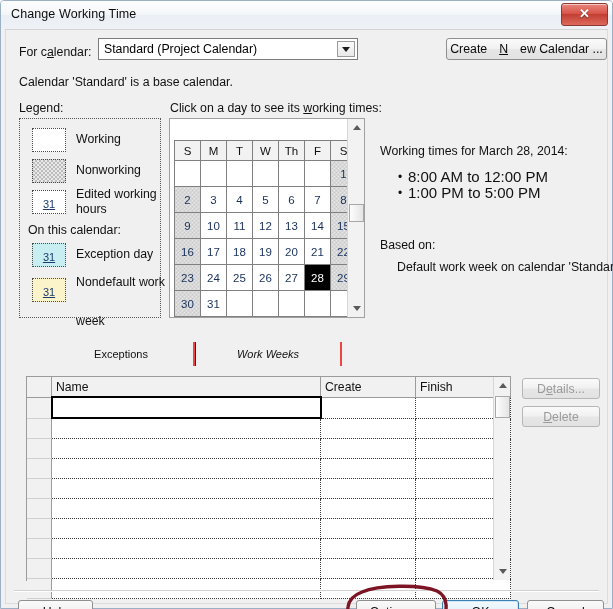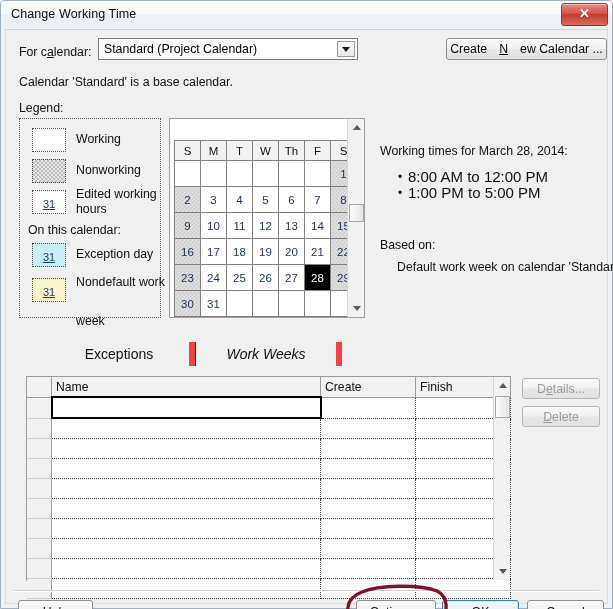--- a/index.html
+++ b/index.html
@@ -243,22 +243,22 @@
   }
 
   
   .tabstrip { position: absolute; }
   .tab {
     position: absolute;
     box-sizing: border-box;
     height: 24px;
     background: #f0f0f0;
     border-left: 1px solid #2b2b2b;
-    border-right: 6px solid #ef4444;
-    font-size: 14px;
+    border-right: 2px solid #ef4444;
+    font-size: 11px;
     color: #111;
     display: flex; align-items: center; justify-content: center;
     cursor: pointer;
     white-space: nowrap;
   }
   .tab.sel { background: #f0f0f0; border-left-color: #f0f0f0; }
 
   
   .gridbox {
     position: absolute;
@@ -371,20 +371,23 @@
       </div>
       <div class="lbl" style="left:56px; top:128px;">Exception day</div>
 
       <div class="sw nondefault" style="left:12px; top:159px;">
         <span class="n">31</span>
       </div>
       <div class="lbl" style="left:56px; top:156px;">Nondefault work</div>
       <div class="lbl" style="left:56px; top:171px;margin-top:24px;">week</div>
     </div>
 
+    <div class="lbl" style="left:164px; top:71px;">
+      <span>Click on a day to see its </span><span class="u">w</span><span>orking times:</span>
+    </div>
 
     <div class="calwrap" style="left:163px; top:88px; width:196px; height:200px;">
       <div class="cal-title" style="right:18px;">March 2014</div>
 
       <table class="calgrid">
         <thead>
           <tr>
             <th>S</th>
             <th>M</th>
             <th>T</th>

